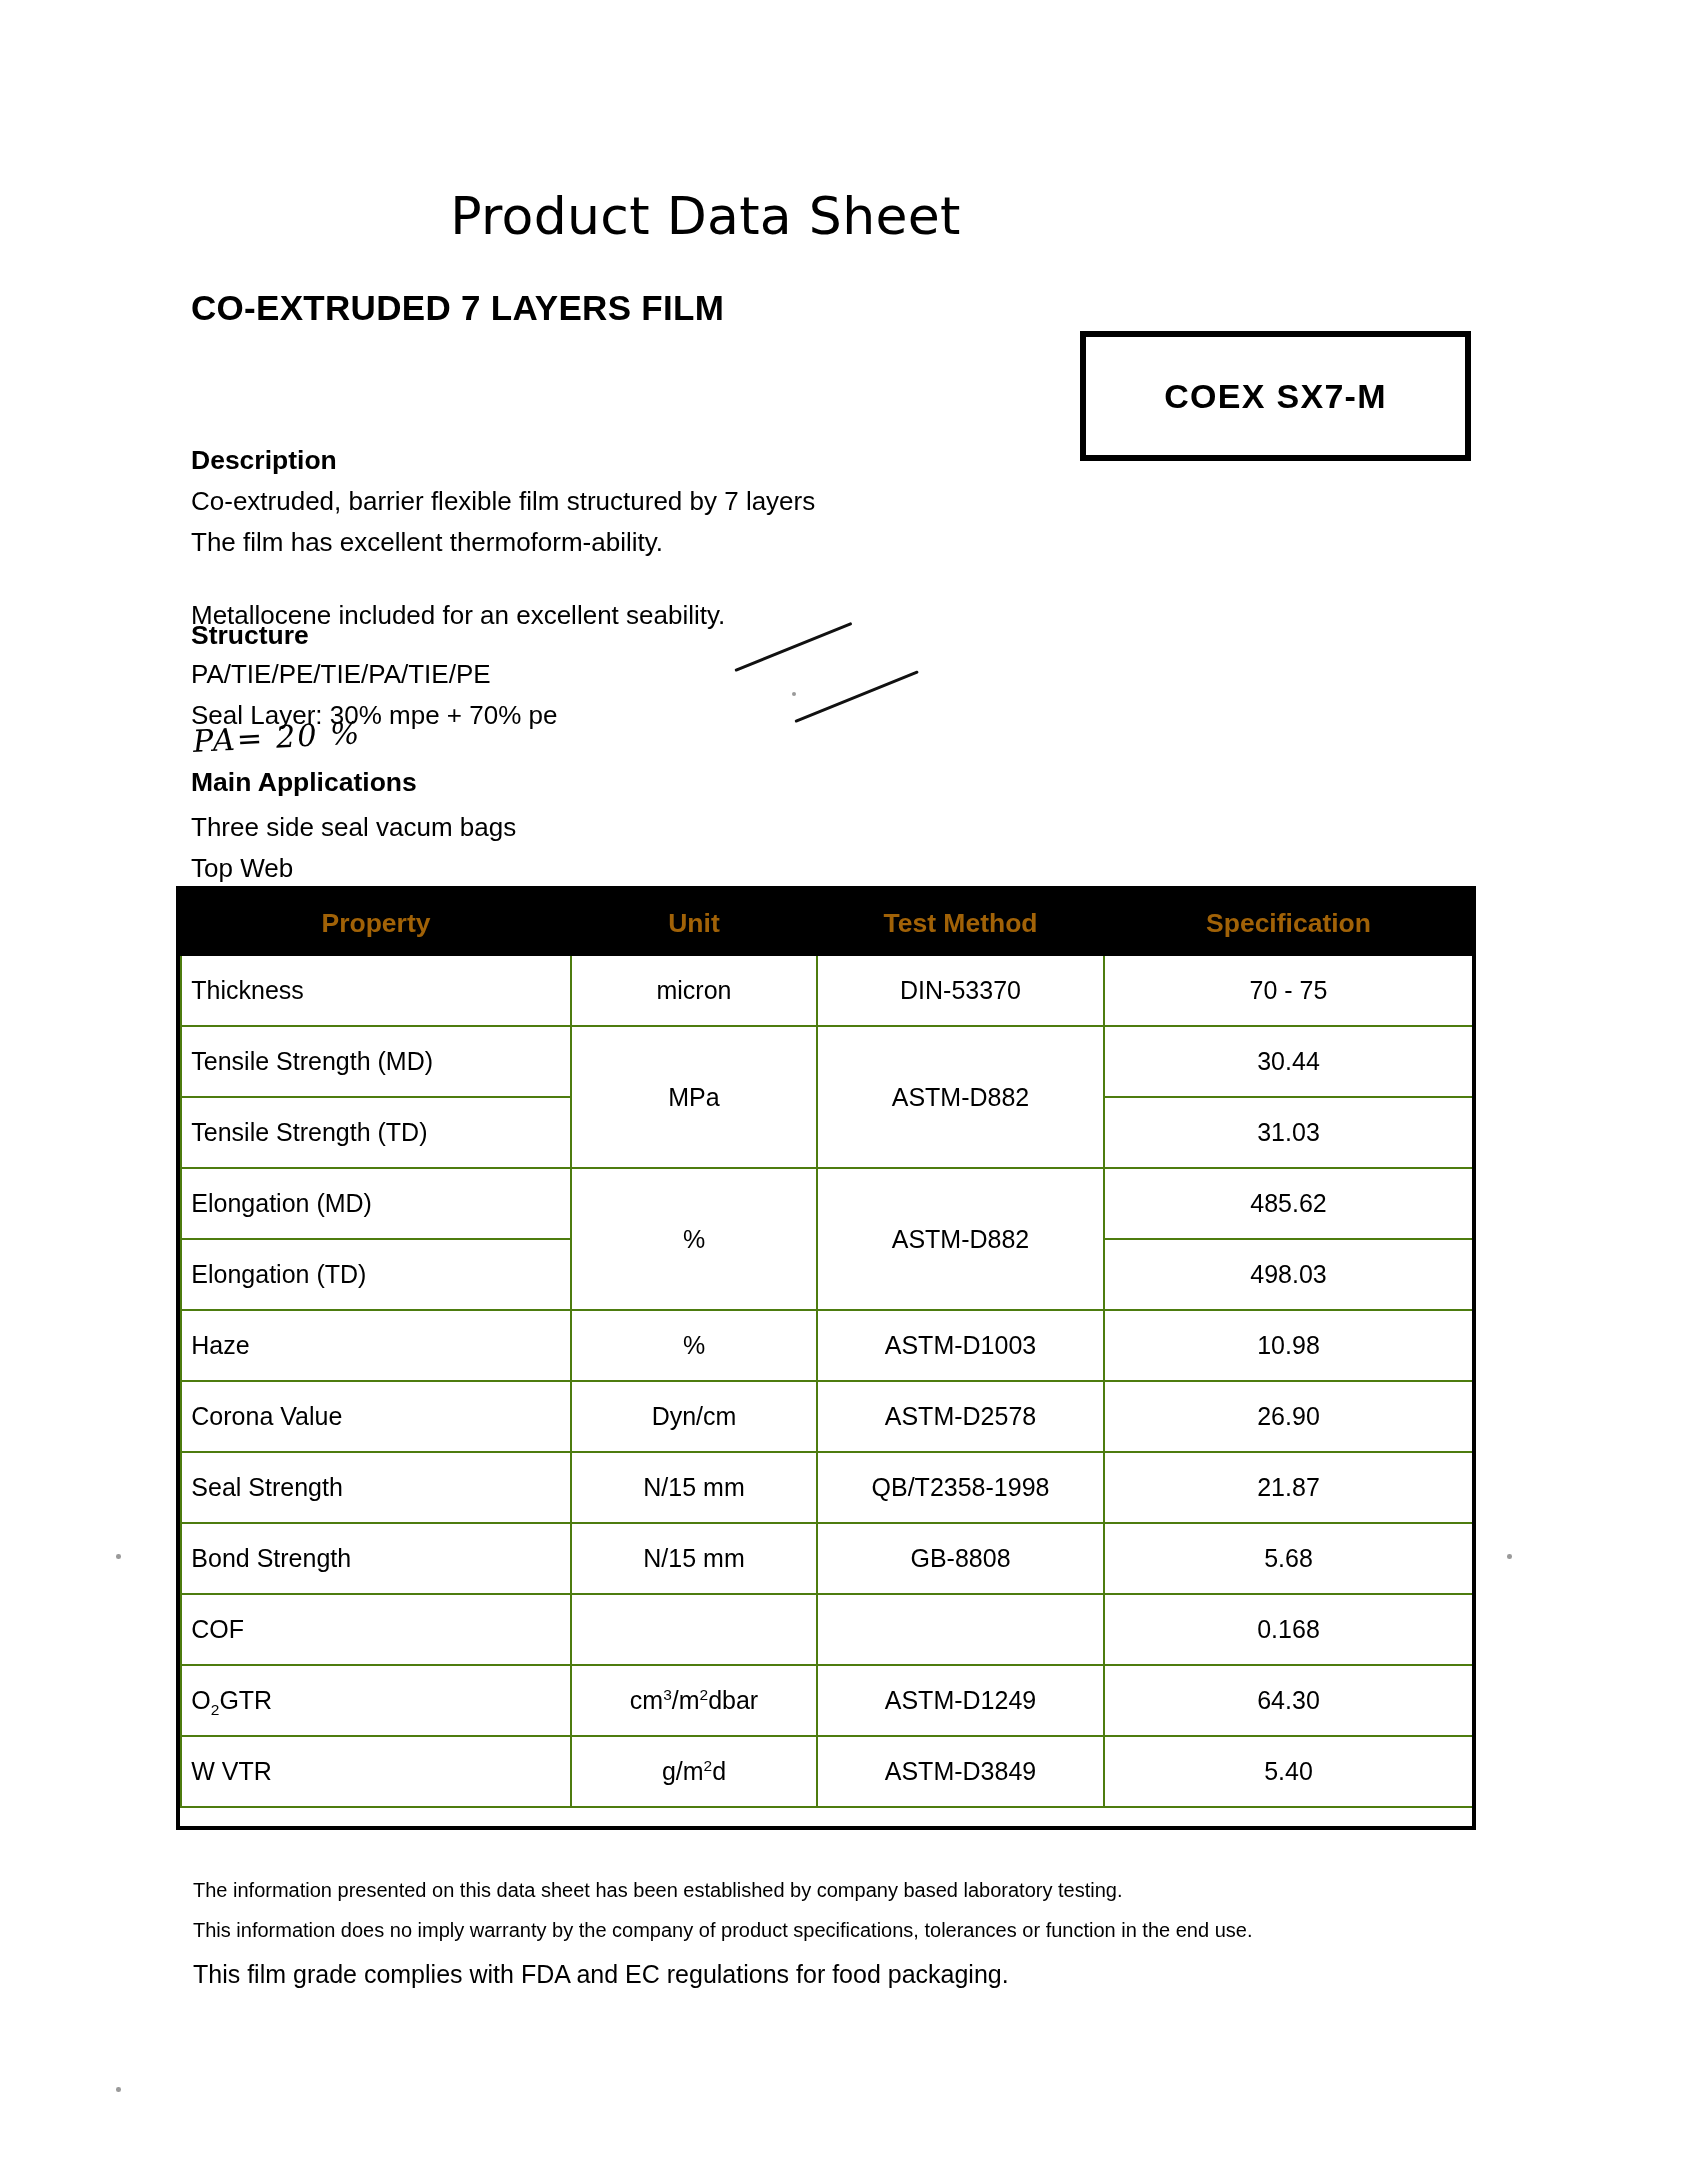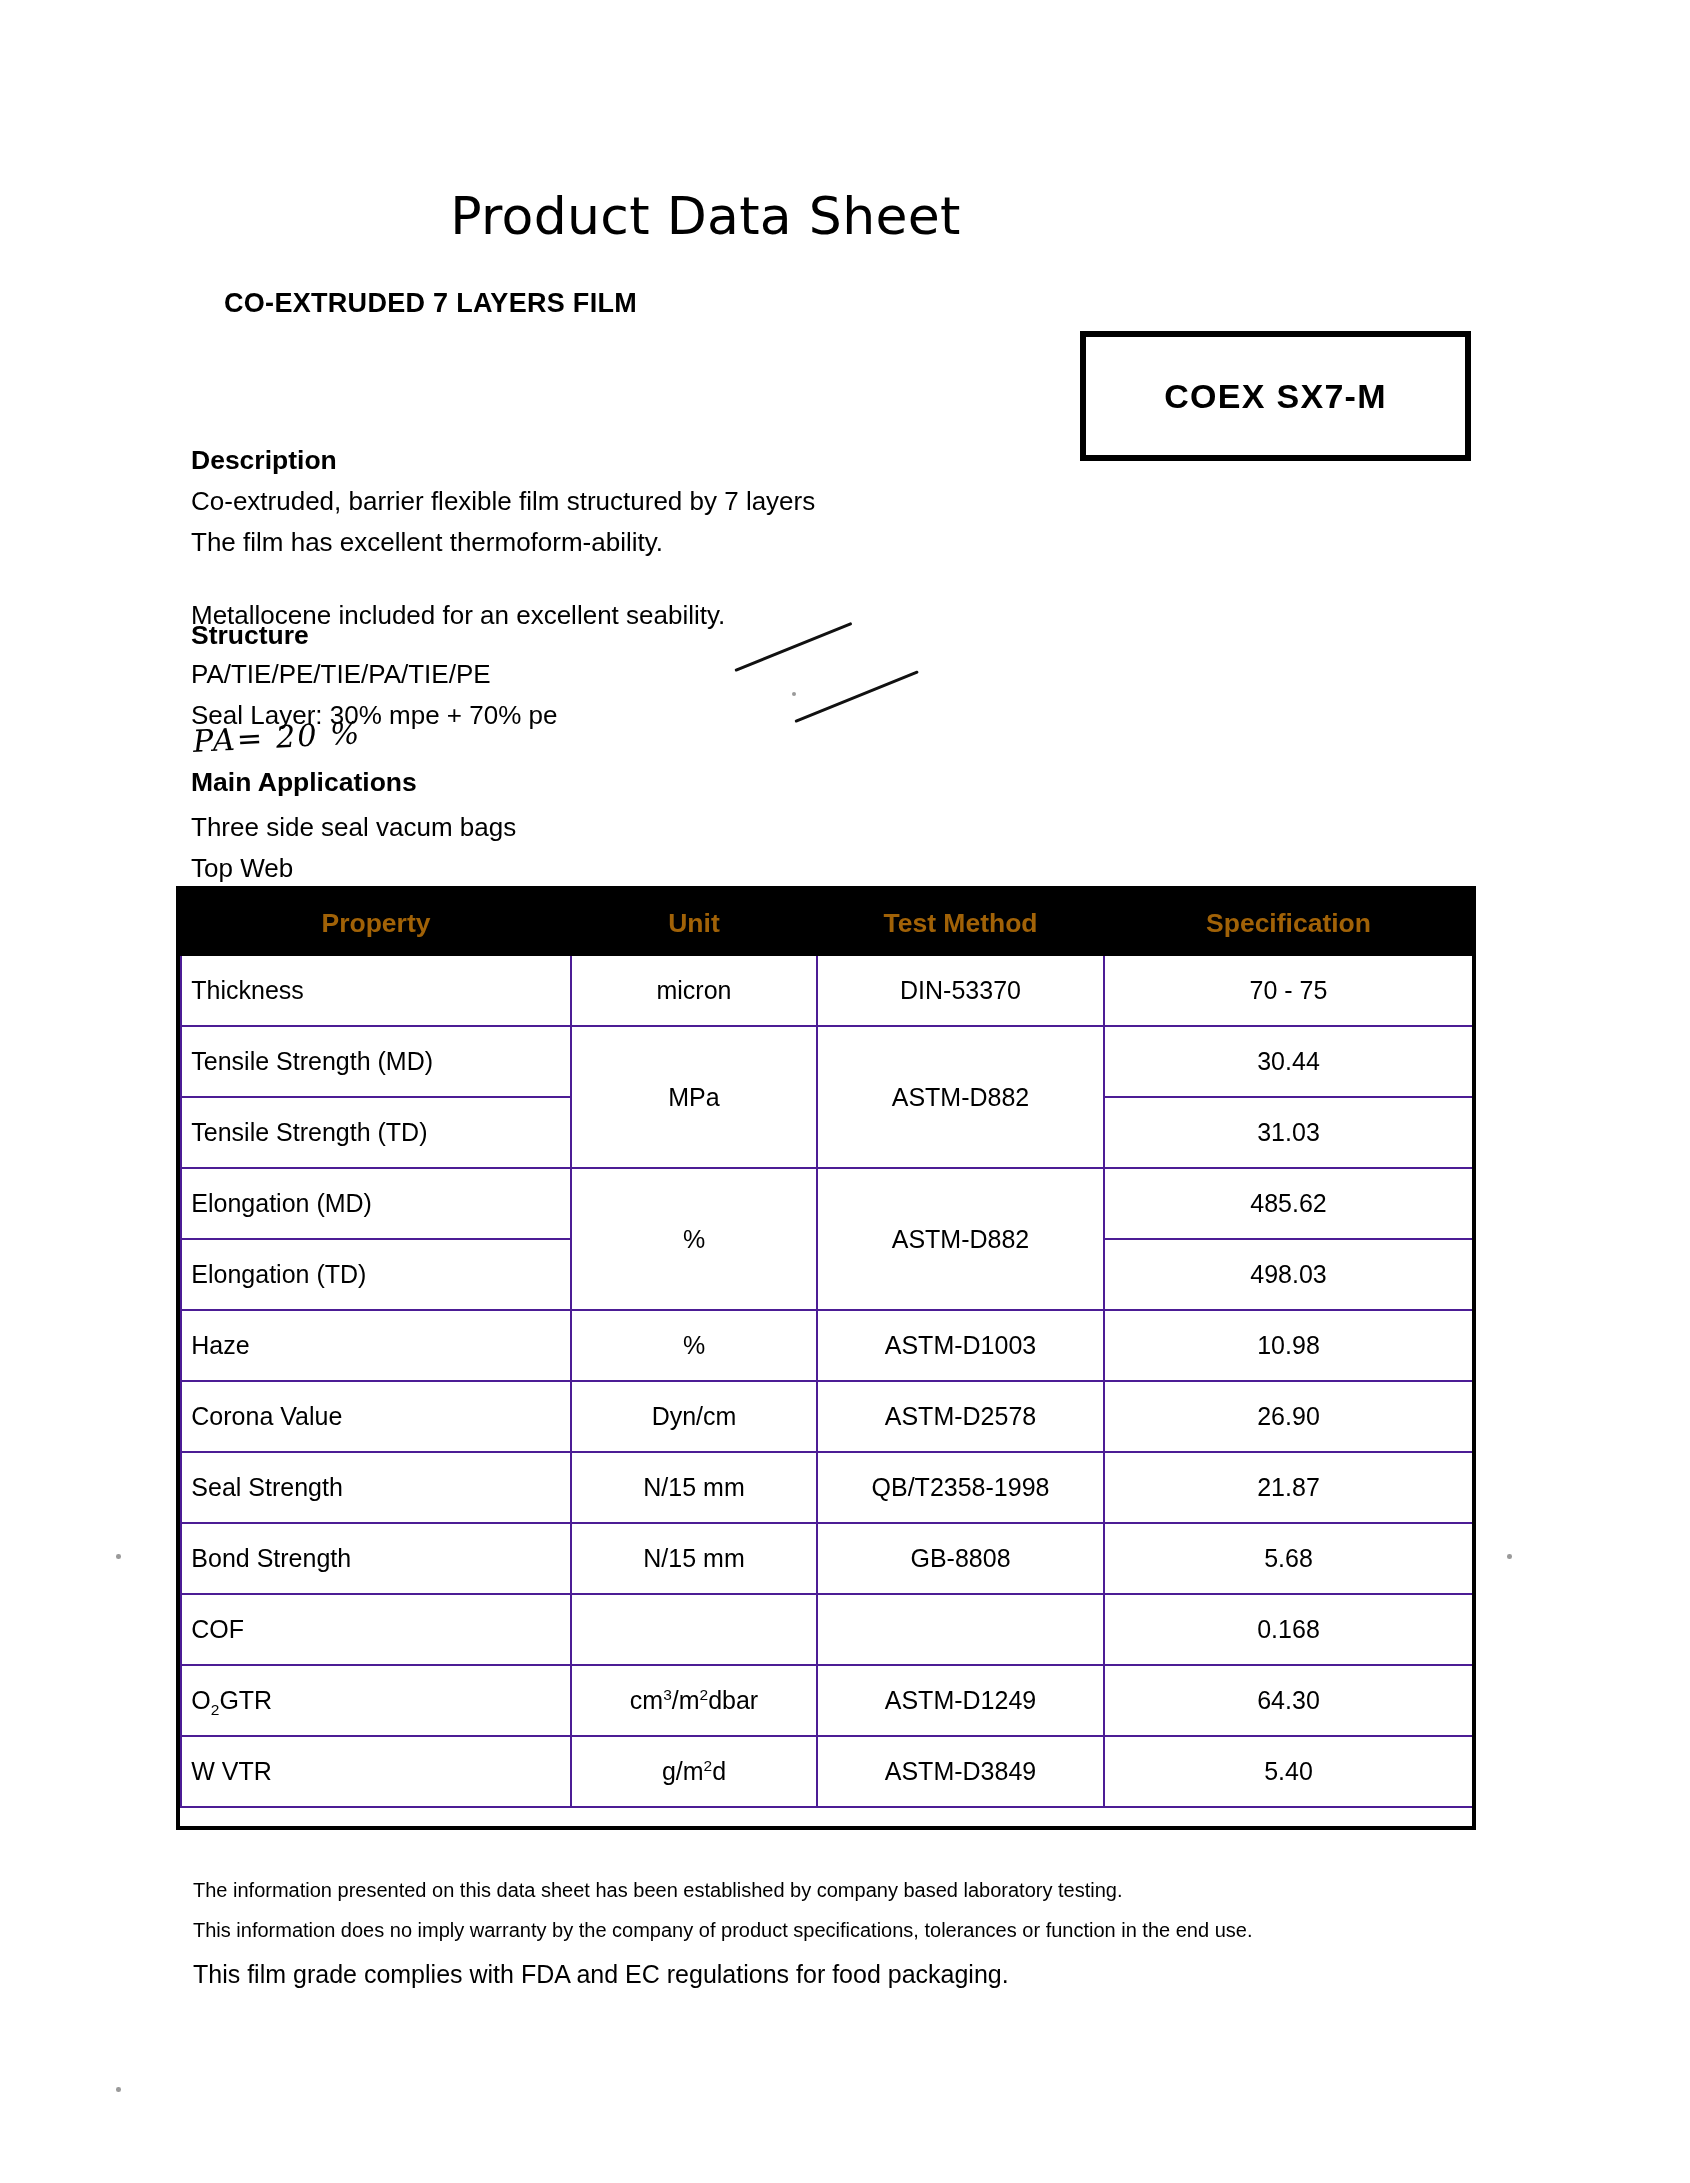--- a/index.html
+++ b/index.html
@@ -30,24 +30,23 @@
     font-weight: 400;
     letter-spacing: 0.3px;
     font-family: "DejaVu Sans", sans-serif;
   }
 
   
   .subtitle {
     position: absolute;
     left: 191px;
     top: 288px;
-    font-size: 27px;
+    font-size: 35px;
     font-weight: bold;
     letter-spacing: 0.3px;
-    margin-left: 33px;
   }
 
   
   .code-box {
     position: absolute;
     left: 1080px;
     top: 331px;
     width: 391px;
     height: 130px;
     border: 6px solid #000;
@@ -112,21 +111,21 @@
   .spec-table {
     position: absolute;
     left: 180px;
     top: 890px;
     width: 1292px;
     border-collapse: collapse;
     table-layout: fixed;
   }
   .spec-table th,
   .spec-table td {
-    border: 2px solid #4c1d95;
+    border: 2px solid #4d7c0f;
     font-size: 25px;
     font-weight: 400;
     padding: 0;
     height: 69px;
     vertical-align: middle;
   }
   .spec-table thead th {
     background: #000;
     color: #a16207;
     font-weight: bold;

